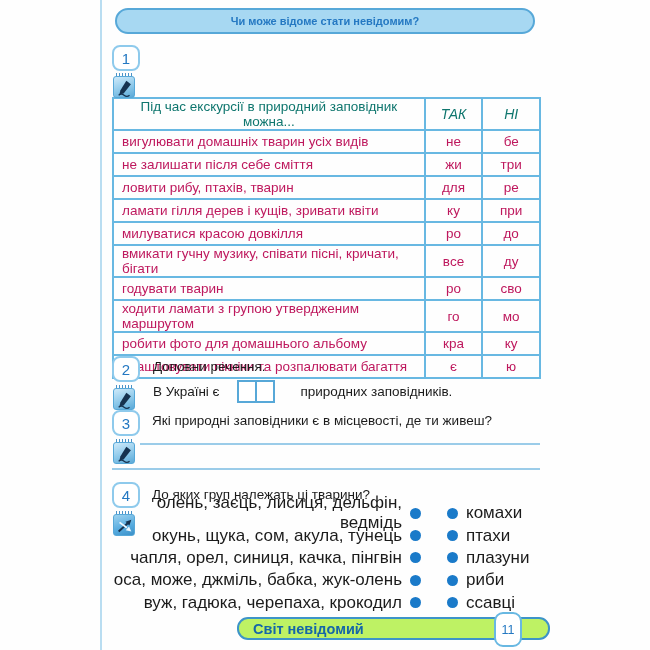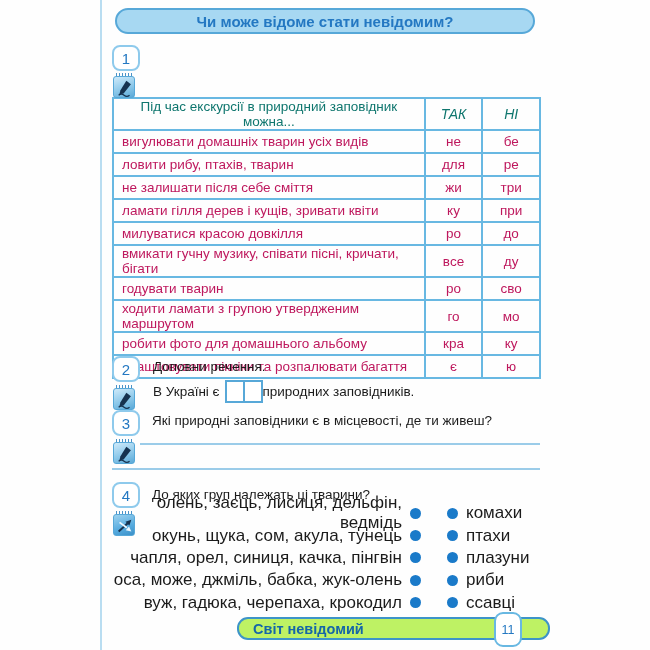--- a/index.html
+++ b/index.html
@@ -5,21 +5,21 @@
   * { margin:0; padding:0; box-sizing:border-box; }
   html,body { width:650px; height:650px; }
   body { font-family:"Liberation Sans", sans-serif; background:#ffffff; position:relative; overflow:hidden; }
   .page { position:absolute; inset:0; background:#fefefe; }
 
   .margin-line { position:absolute; left:100px; top:0; bottom:0; width:2px; background:#b9ddf1; }
 
   .header-banner { position:absolute; left:115px; top:8px; width:420px; height:26px;
     background:#a7d8f2; border:2px solid #57a8d8; border-radius:13px;
     display:flex; align-items:center; justify-content:center; }
-  .header-banner span { color:#2478c2; font-weight:bold; font-size:15px; }
+  .header-banner span { color:#2478c2; font-weight:bold; font-size:11px; }
 
   .num-box { position:absolute; width:28px; height:26px; background:#fff;
     border:2px solid #8ecaec; border-radius:8px; display:flex; align-items:center; justify-content:center;
     color:#2478c2; font-size:15px; z-index:2; }
 
   .task-icon { position:absolute; width:22px; height:22px; border-radius:3px;
     background:linear-gradient(160deg,#cfeafa 0%,#8ec9ea 55%,#5aa9d8 100%);
     border:1px solid #57a8d8; z-index:2; }
   .task-icon .spiral { position:absolute; top:-4px; left:2px; right:2px; height:3px;
     background:repeating-linear-gradient(90deg,#4a93c8 0 1px,transparent 1px 3px); }
@@ -32,22 +32,22 @@
   table.quiz th { height:24px; color:#0f766e; text-align:center; }
   table.quiz th.ans { font-style:italic; font-size:14px; }
   table.quiz td { height:23px; color:#be185d; }
   table.quiz td.stmt { padding-left:8px; }
   table.quiz td.cell-ans { text-align:center; width:58px; }
   .col-stmt { width:314px; }
 
   .inline-sentence { position:absolute; font-size:13.5px; color:#1b1b1b; display:flex; align-items:center; }
   .fill-box { display:inline-block; width:20px; height:23px; background:#fff; border:2px solid #57a8d8; }
   .fill-box + .fill-box { margin-left:-2px; }
-  .inline-sentence .pre { margin-right:5px;text-align:right; }
-  .inline-sentence .post { margin-left:0; }
+  .inline-sentence .pre { margin-right:17px;text-align:right; }
+  .inline-sentence .post { margin-left:26px; }
 
   .answer-line { position:absolute; height:2px; background:#9bcce9; }
 
   .match-list { position:absolute; left:112px; top:502px; width:428px; }
   .match-row { display:flex; align-items:center; height:22.4px; font-size:17px; color:#1b1b1b; }
   .match-row .animals { flex:0 0 290px; text-align:right; }
   .dot { width:11px; height:11px; border-radius:50%; background:#1a7ac9; flex:0 0 auto; }
   .dot.left { margin-left:8px; }
   .dot.right { margin-left:26px; }
   .match-row .group { margin-left:8px; }
@@ -89,28 +89,28 @@
       <th class="col-stmt">Під час екскурсії в природний заповідник можна...</th>
       <th class="ans">ТАК</th>
       <th class="ans">НІ</th>
     </tr>
     <tr>
       <td class="stmt">вигулювати домашніх тварин усіх видів</td>
       <td class="cell-ans">не</td>
       <td class="cell-ans">бе</td>
     </tr>
     <tr>
+      <td class="stmt">не залишати після себе сміття</td>
+      <td class="cell-ans">жи</td>
+      <td class="cell-ans">три</td>
+    </tr>
+    <tr>
       <td class="stmt">ловити рибу, птахів, тварин</td>
       <td class="cell-ans">для</td>
       <td class="cell-ans">ре</td>
-    </tr>
-    <tr>
-      <td class="stmt">не залишати після себе сміття</td>
-      <td class="cell-ans">жи</td>
-      <td class="cell-ans">три</td>
     </tr>
     <tr>
       <td class="stmt">ламати гілля дерев і кущів, зривати квіти</td>
       <td class="cell-ans">ку</td>
       <td class="cell-ans">при</td>
     </tr>
     <tr>
       <td class="stmt">милуватися красою довкілля</td>
       <td class="cell-ans">ро</td>
       <td class="cell-ans">до</td>

